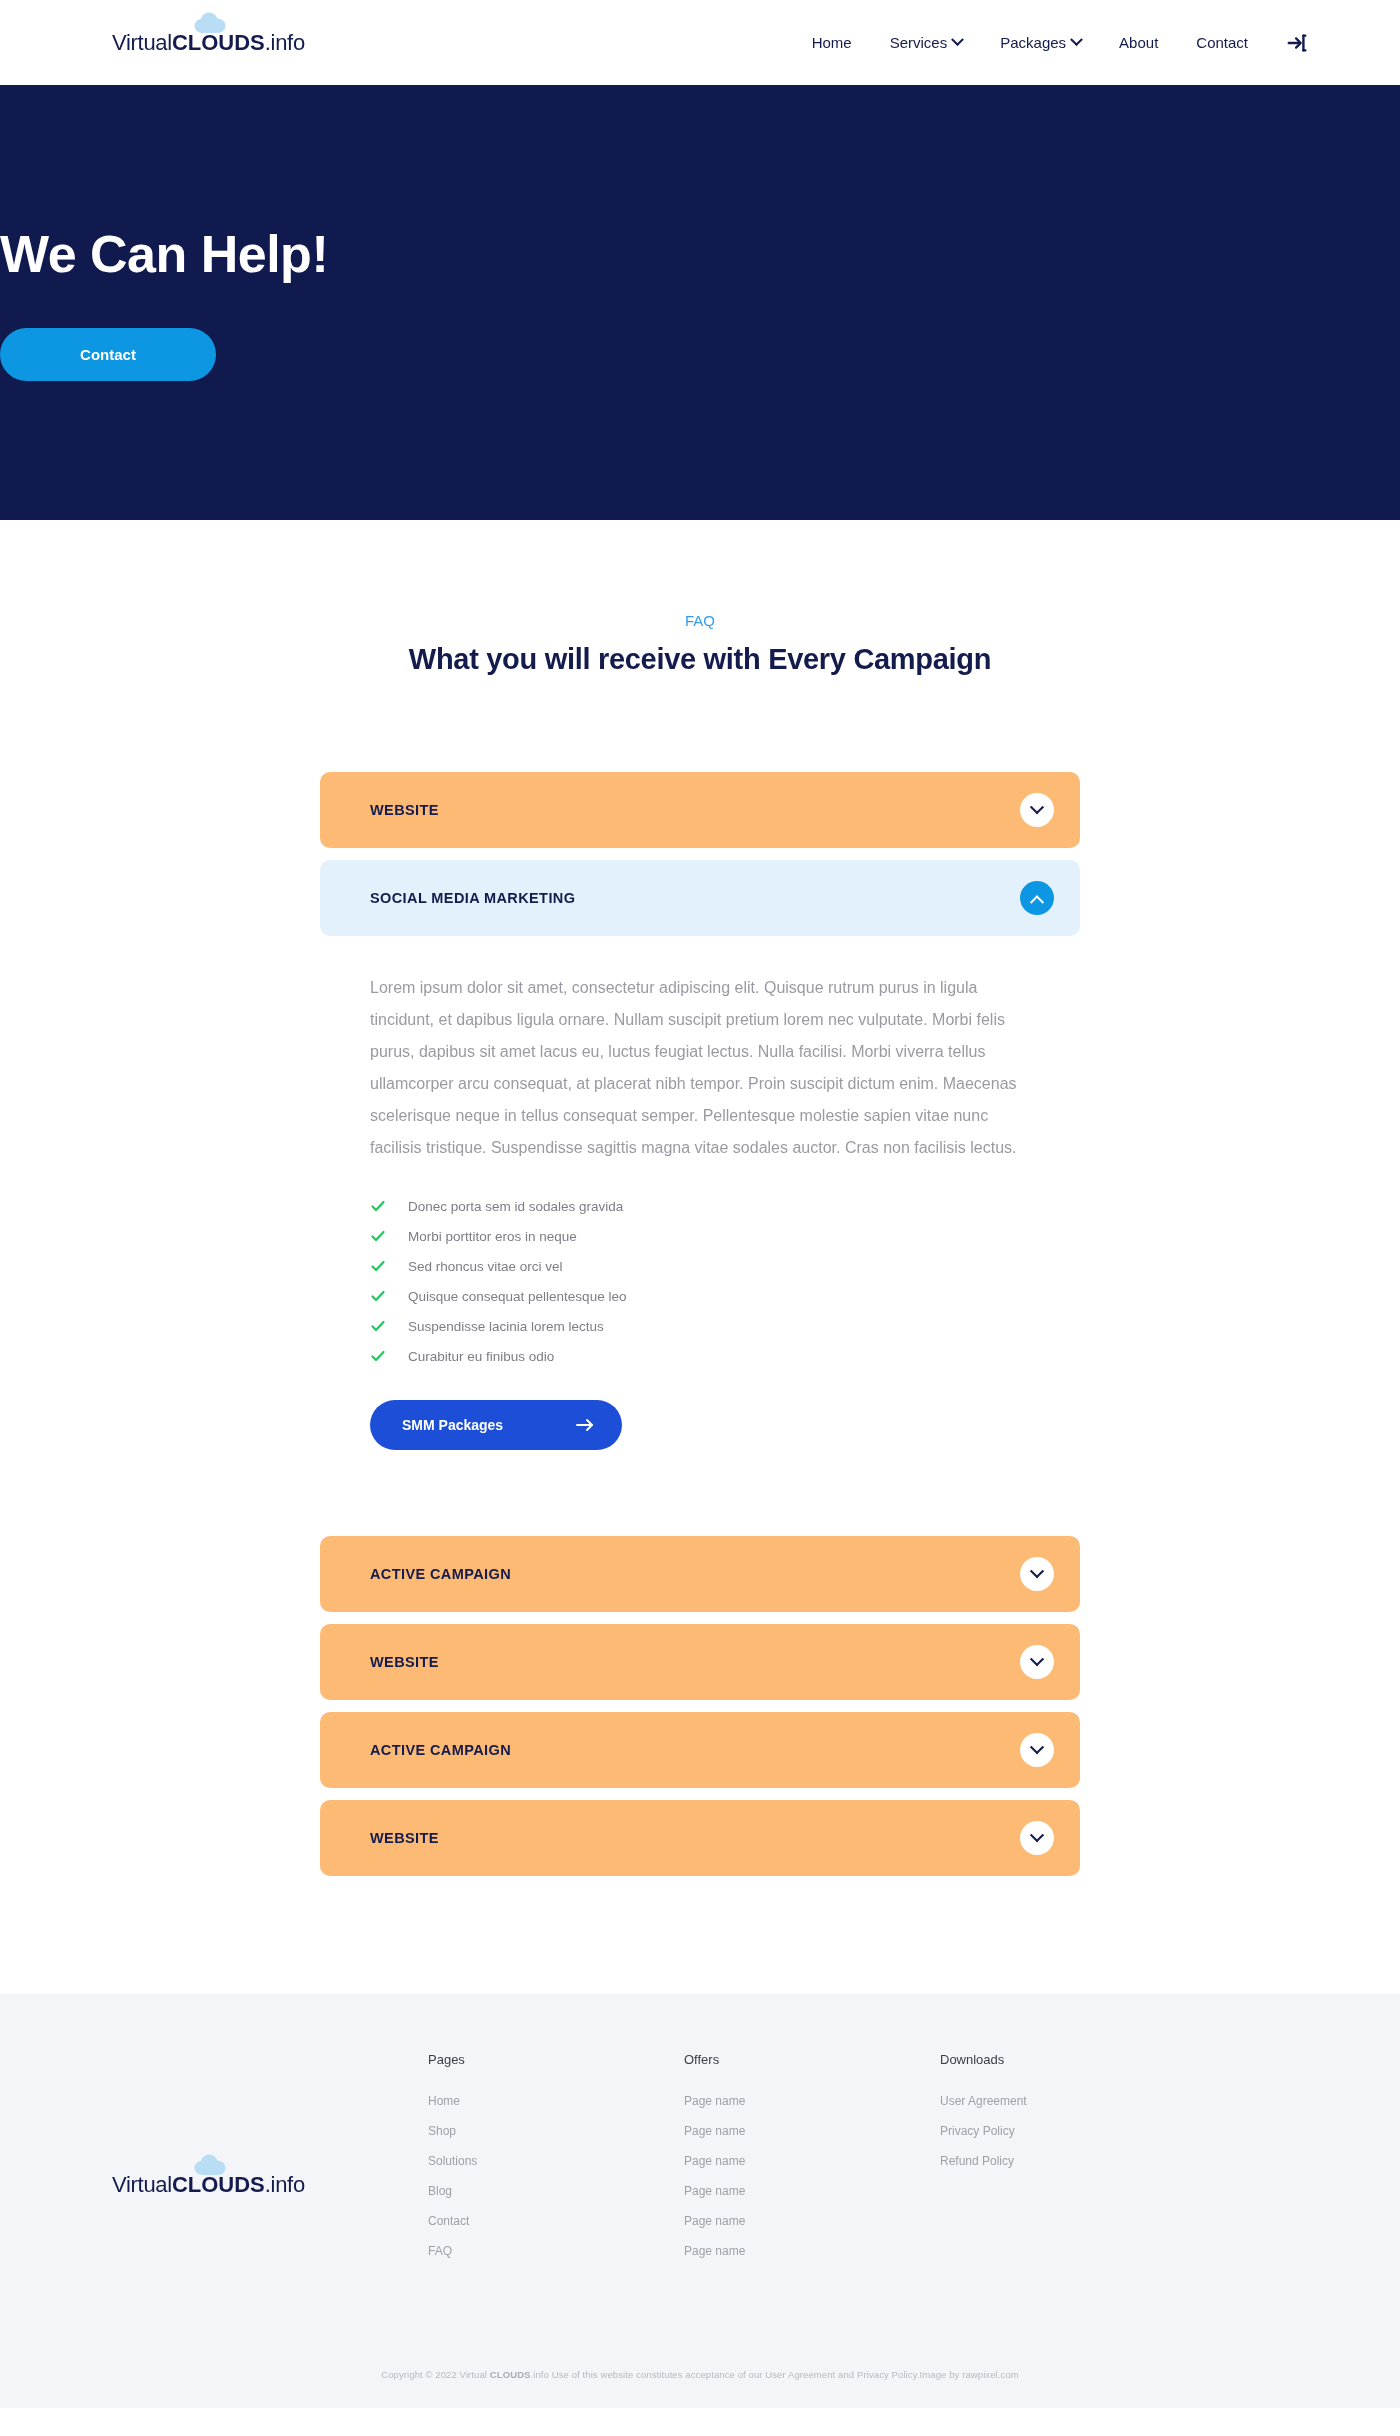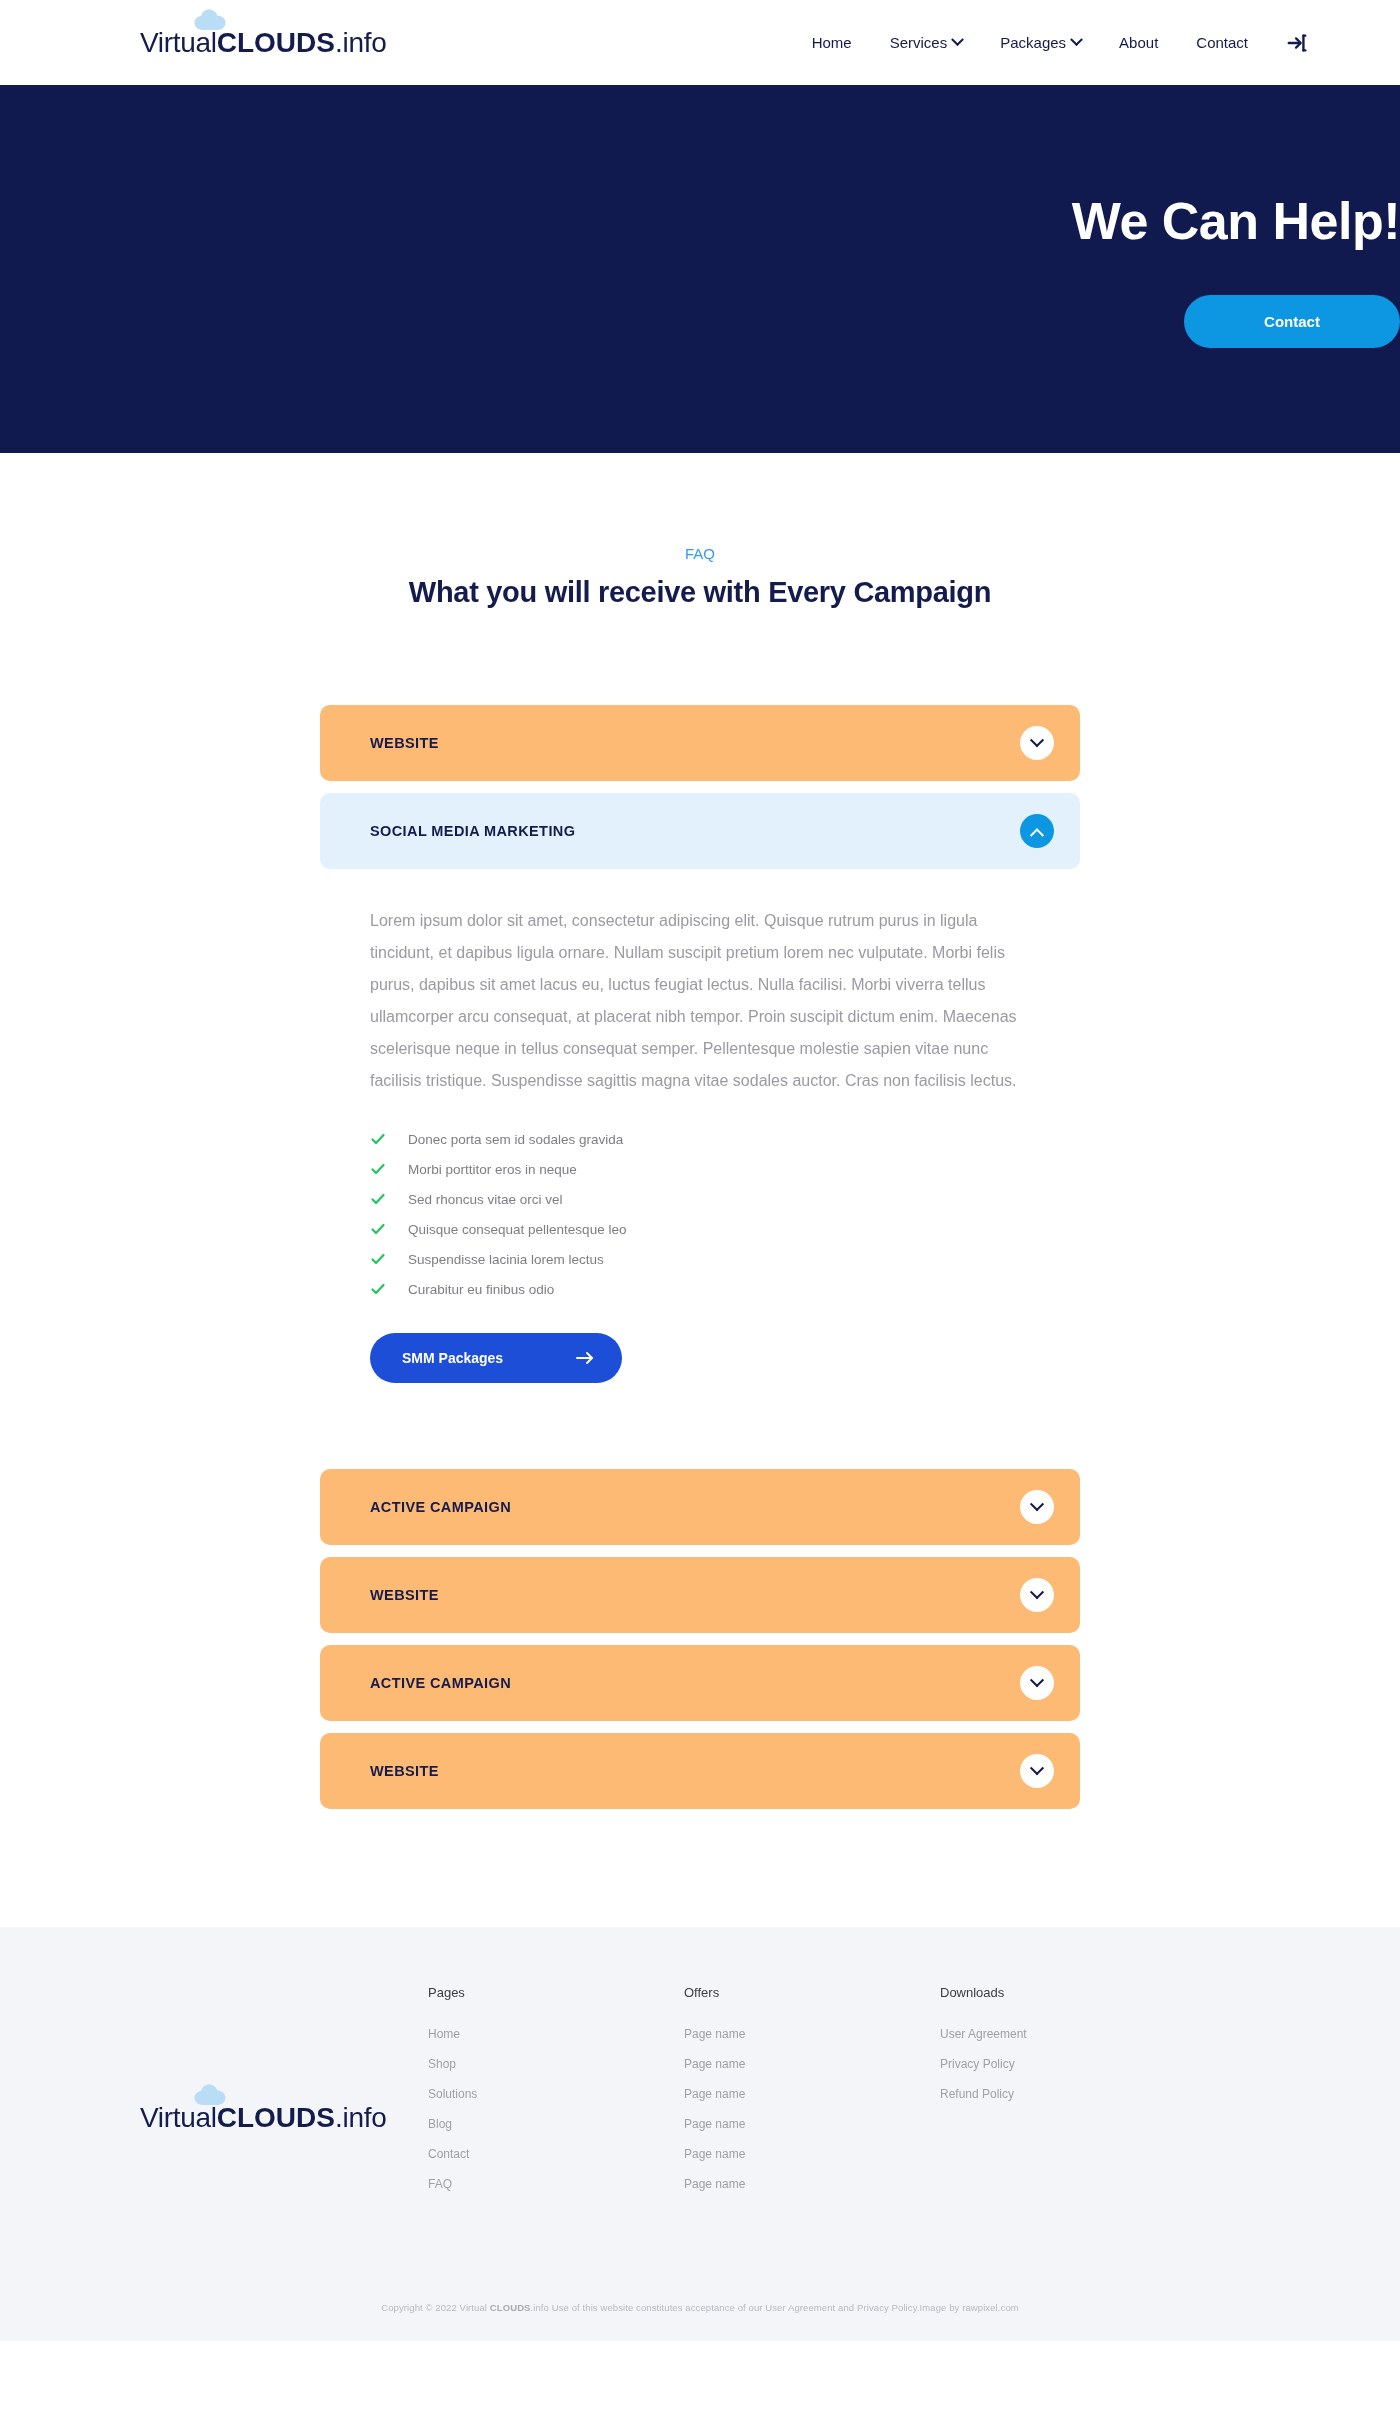--- a/index.html
+++ b/index.html
@@ -26,26 +26,25 @@
     line-height: 1;
   }
   .logo-cloud {
     position: absolute;
     top: -20px;
     left: 82px;
     width: 34px;
     height: 22px;
   }
   .logo-text {
-    font-size: 28px;
+    font-size: 22px;
     color: #141b4d;
     letter-spacing: -0.3px;
     white-space: nowrap;
     font-weight: 400;
-    margin-left: 28px;
   }
   .logo-text b { font-weight: 800; letter-spacing: 0px; }
   .logo-text .dotinfo { font-weight: 400; }
 
   .nav {
     margin-left: auto;
     margin-right: 92px;
     display: flex;
     align-items: center;
     gap: 38px;
@@ -64,24 +63,24 @@
     width: 9px; height: 9px;
     border-right: 2px solid #141b4d;
     border-bottom: 2px solid #141b4d;
     transform: rotate(45deg) translate(-2px,-2px);
   }
   .login-icon { width: 22px; height: 22px; display:block; cursor:pointer; }
 
   
   .hero {
     background: #111a4e;
-    height: 368px;
+    height: 435px;
     display: flex;
     flex-direction: column;
-    align-items: flex-end;
+    align-items: flex-start;
     justify-content: center;
   }
   .hero-title {
     color: #ffffff;
     font-size: 52px;
     font-weight: 800;
     letter-spacing: -0.5px;
     margin-bottom: 44px;
   }
   .hero-btn {

